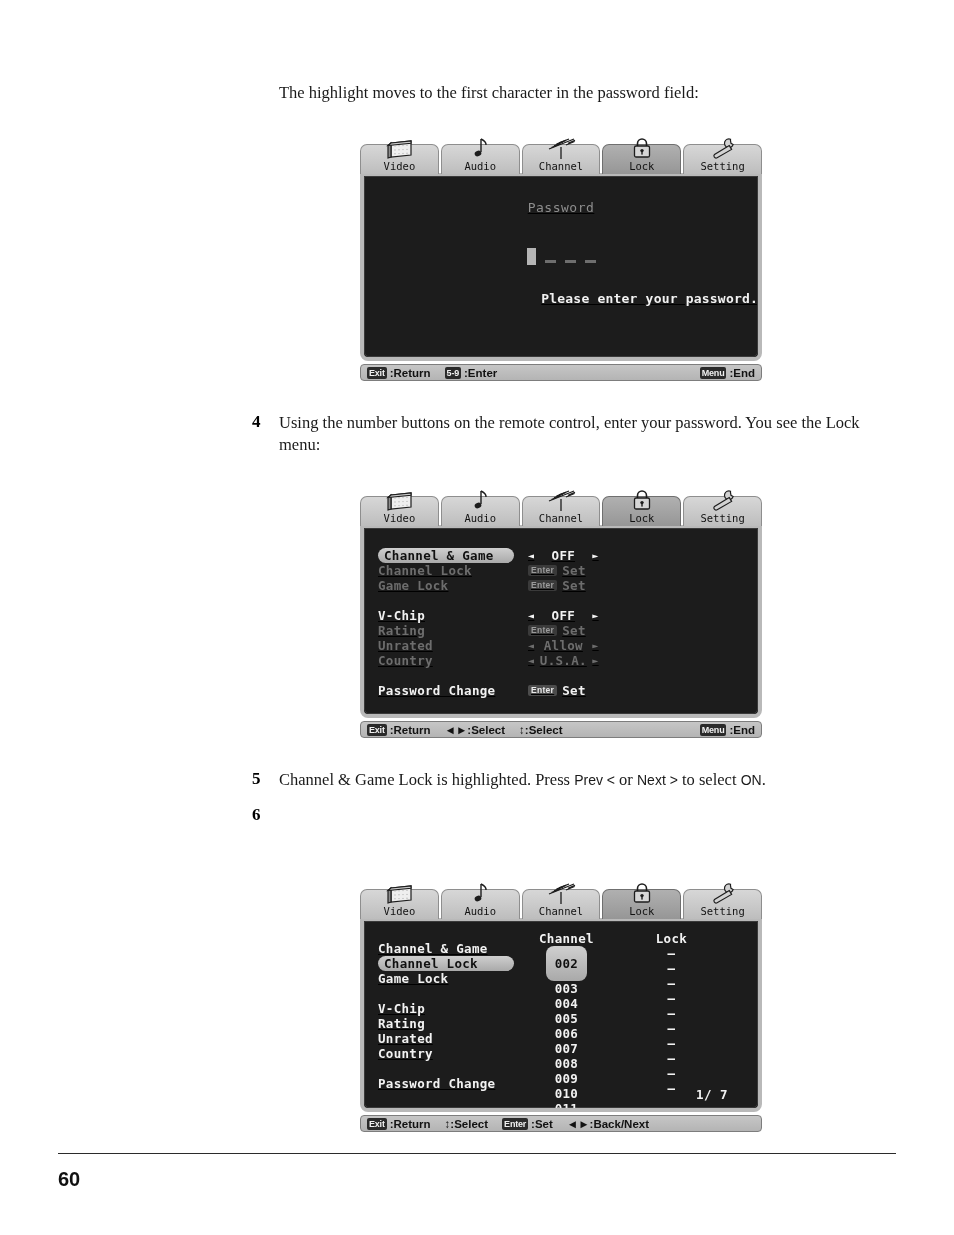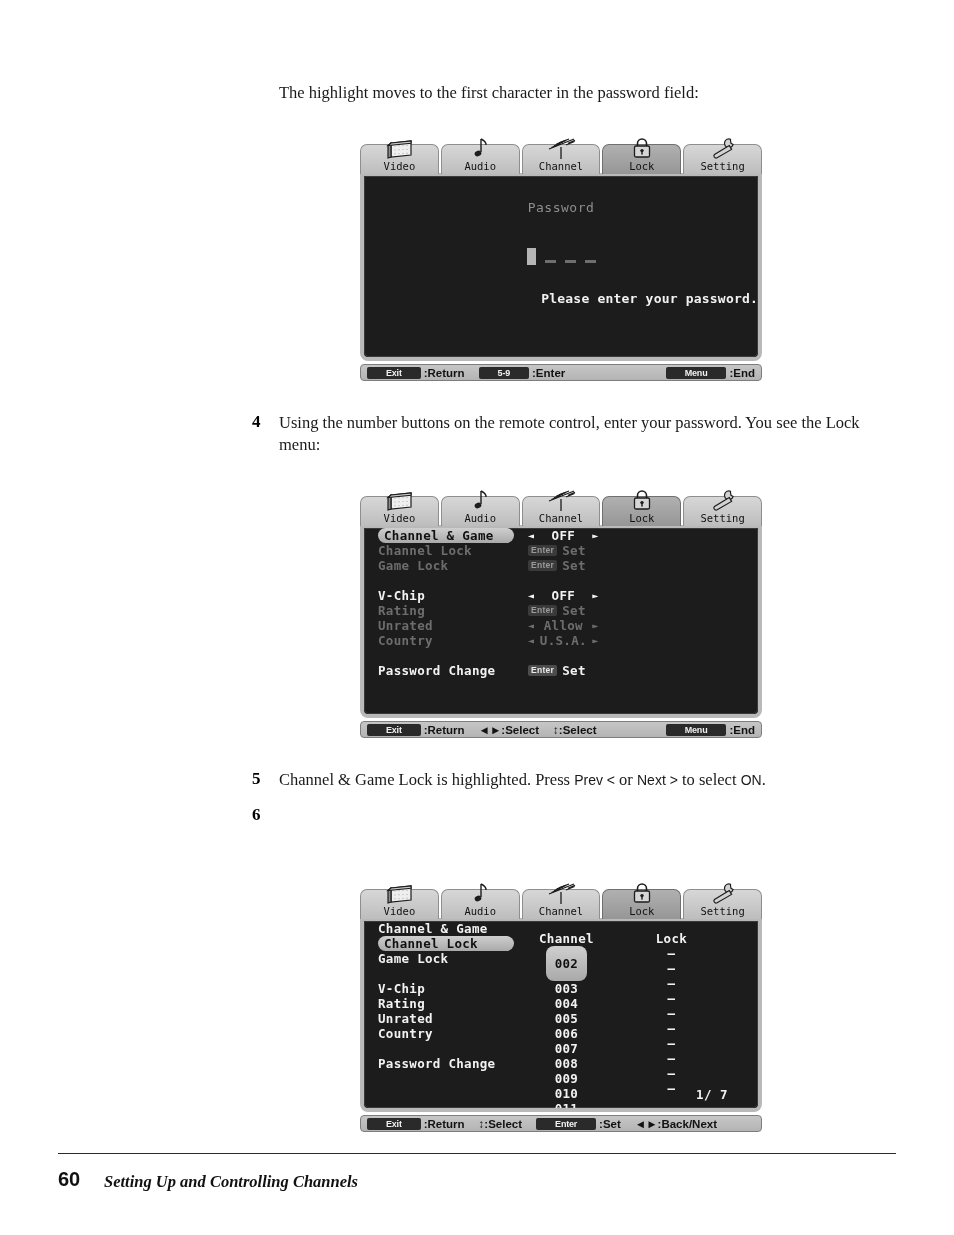--- a/index.html
+++ b/index.html
@@ -100,20 +100,21 @@
 
   .osd-body {
     background: #1c1c1c;
     border: 4px solid #b9b9b9;
     border-top: 3px solid #b9b9b9;
     border-radius: 0 0 8px 8px;
     box-sizing: border-box;
     position: relative;
     margin-top: -1px;
     overflow: hidden;
+    text-decoration: underline;
   }
   .osd-body::before{
     content:"";
     position:absolute;
     inset:0;
     border:1px solid #3a3a3a;
     border-radius:0 0 5px 5px;
     pointer-events:none;
   }
 
@@ -134,21 +135,21 @@
     color: #121212;
   }
   .osd-status .grp { display: flex; align-items: center; gap: 3px; }
   .keycap {
     background: #2a2a2a;
     color: #f0f0f0;
     font-family: "Liberation Sans", sans-serif;
     font-size: 9px;
     font-weight: bold;
     border-radius: 2px;
-    padding: 0 19px;
+    padding: 0 2px;
     line-height: 12px;
     display: inline-block;
     letter-spacing: -0.2px;
   }
   .sep { display:inline-block; width:8px; }
 
   
   .pw-title {
     text-align: center;
     color: #8d8d8d;
@@ -179,21 +180,21 @@
     text-align: right;
     color: #f2f2f2;
     font-size: 13px;
     font-weight: bold;
     letter-spacing: 0.2px;
   }
 
   
   .menu {
     position: relative;
-    padding: 0 0 0 14px;
+    padding: 20px 0 0 14px;
     font-size: 12.5px;
     line-height: 15px;
     color: #e8e8e8;
   }
   .mrow {
     display: flex;
     align-items: center;
     height: 15px;
     margin-bottom: 0px;
   }
@@ -725,15 +726,14 @@
           <span class="sep"></span>
           <span>◄►:Back/Next</span>
           <span class="sep"></span>
         </div>
       <div class="grp"></div>
     </div>
   </div>
 
   <div class="footer-rule" style="top:1153px;"></div>
   <div class="footer-num" style="left:58px; top:1168px;">60</div>
-  <div class="footer-title" style="left:104px; top:1172px;">Setting Up and Controlling Channels</div>
 
 </div>
 
 </body></html>

